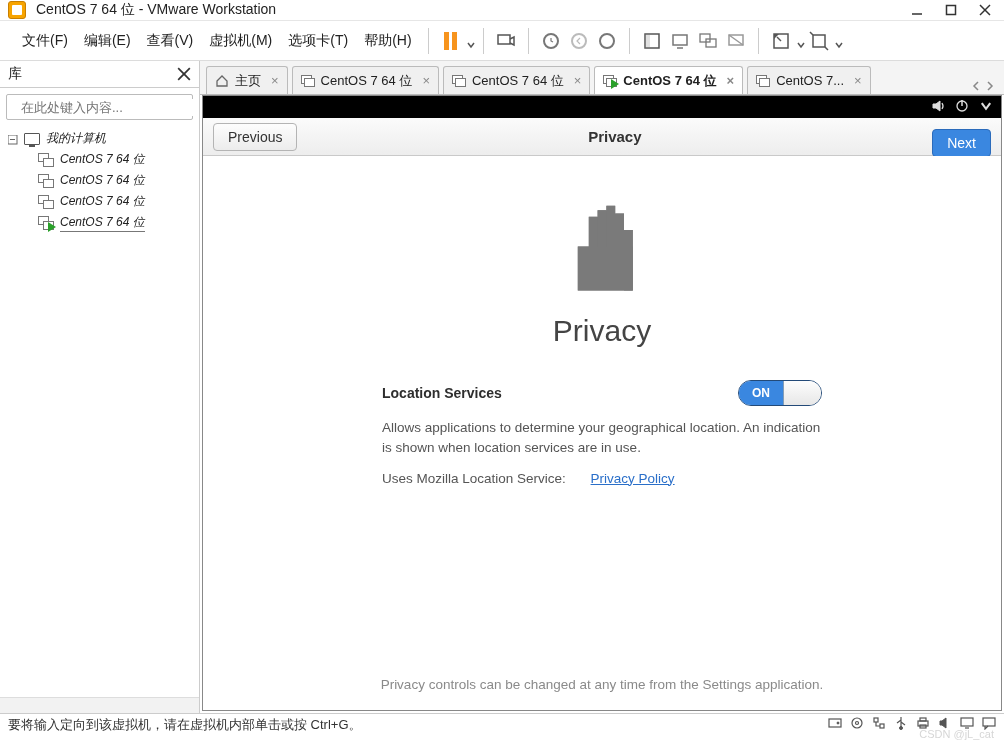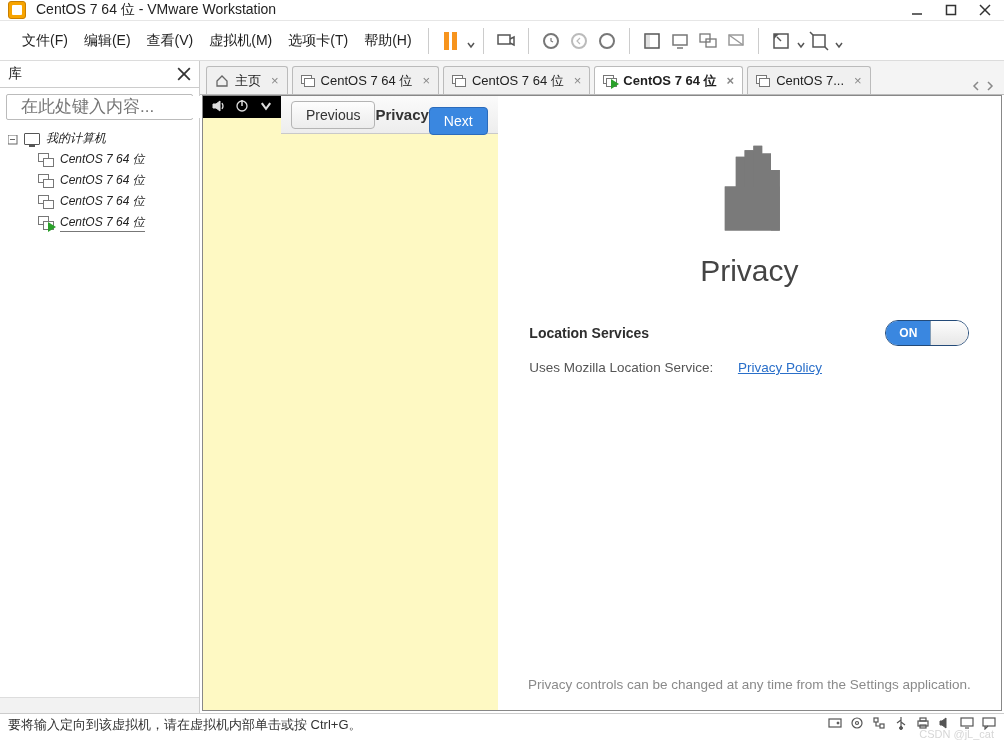--- a/index.html
+++ b/index.html
@@ -30,21 +30,21 @@
 
   
   .main { display:flex; height:calc(100% - 30px - 40px - 22px); }
 
   
   .library { width:200px; border-right:1px solid #ccc; display:flex; flex-direction:column; }
   .lib-header { display:flex; align-items:center; justify-content:space-between; padding:4px 8px; font-size:14px; border-bottom:1px solid #ccc;}
   .lib-header .x{width:14px;height:14px;}
   .lib-search { display:flex; align-items:center; border:1px solid #bbb; margin:6px; border-radius:2px; height:26px; padding:0 6px; gap:6px;}
   .lib-search svg{width:14px;height:14px;stroke:#666;}
-  .lib-search input{flex:1;border:none;outline:none;font-size:17px;color:#4d7c0f;}
+  .lib-search input{flex:1;border:none;outline:none;font-size:13px;color:#4d7c0f;}
   .lib-search .dd{width:12px;}
   .tree { flex:1; padding:2px 4px 4px 8px; overflow:auto; font-size:12px;font-style:italic;}
   .tree-row{display:flex;align-items:center;gap:6px;padding:2px 2px;white-space:nowrap;}
   .tree-row.root{padding-left:0;}
   .tree-row.child{padding-left:30px;}
   .discl{width:10px;height:10px;}
   .monitor-icon{width:16px;height:12px;border:1px solid #555;border-radius:1px;position:relative;}
   .monitor-icon::after{content:"";position:absolute;left:4px;right:4px;bottom:-3px;height:2px;background:#555;}
   .vm-icon{width:16px;height:14px;position:relative;}
   .vm-icon .back,.vm-icon-run .back{position:absolute;left:0;top:0;width:11px;height:9px;border:1px solid #777;background:#fff;}
@@ -61,21 +61,21 @@
   .tabs { display:flex; align-items:flex-end; background:#f4f4f4; height:34px; padding:4px 9px 0 6px; gap:4px; border-bottom:1px solid #bbb;}
   .tab { display:flex; align-items:center; gap:6px; height:28px; padding:0 8px; border:1px solid #bbb; border-bottom:none; border-radius:3px 3px 0 0; background:#f0f0f0; font-size:13px; max-width:170px; overflow:hidden;}
   .tab.active{background:#fff; font-weight:700;}
   .tab .close{color:#888;margin-left:4px;}
   .tab .home-icon{width:14px;height:14px;}
   .tab .vmico{width:14px;height:12px;}
   .tab-nav{margin-left:auto;display:flex;gap:4px;align-items:center;color:#888;}
   .tab-nav svg{width:10px;height:10px;}
 
   
-  .vm-view { flex:1; border:1px solid #888; margin:0 2px 2px 2px; display:flex; flex-direction:row; background:#fef9c3;}
+  .vm-view { flex:1; border:1px solid #888; margin:0 2px 2px 2px; display:flex; flex-direction:column; background:#eab308;}
   .vm-topbar{height:22px;background:#000;display:flex;justify-content:flex-end;align-items:center;padding:0 8px;gap:10px;color:#ddd;}
   .vm-topbar svg{width:14px;height:14px;stroke:#ddd;fill:none;}
   .gnome-header{height:38px;background:linear-gradient(#fbfbfb,#ededed);border-bottom:1px solid #c9c9c9;display:flex;align-items:center;padding:0 10px;}
   .gbtn{height:28px;padding:0 14px;border:1px solid #b4b4b4;border-radius:4px;background:linear-gradient(#fdfdfd,#ececec);font-size:14px;color:#333;display:flex;align-items:center;}
   .gbtn.next{background:#3a87e0;color:#fff;border-color:#2b6bbb;margin-top:12px;}
   .gtitle{flex:1;text-align:center;font-weight:600;font-size:15px;color:#333;}
   .gnome-body{flex:1;background:#fff;display:flex;flex-direction:column;align-items:center;padding-top:20px;font-family:Cantarell,Helvetica,Arial,sans-serif;color:#2e2e2e;}
   .hand-icon{margin-top:10px;}
   .big-title{font-size:30px;font-weight:400;margin:18px 0 32px;color:#444;}
   .setting-block{width:440px;}
@@ -355,20 +355,21 @@
         </svg>
         <div class="big-title">Privacy</div>
         <div class="setting-block">
           <div class="setting-row">
             <span class="setting-label">Location Services</span>
             <div class="switch">
               <div class="on">ON</div>
               <div class="knob"></div>
             </div>
           </div>
+          <div class="desc">Allows applications to determine your geographical location. An indication is shown when location services are in use.</div>
           <div class="desc">
             <span>Uses Mozilla Location Service: </span><a href="#">Privacy Policy</a>
           </div>
         </div>
         <div class="footer-note">Privacy controls can be changed at any time from the Settings application.</div>
       </div>
     </div>
   </div>
 </div>
 

